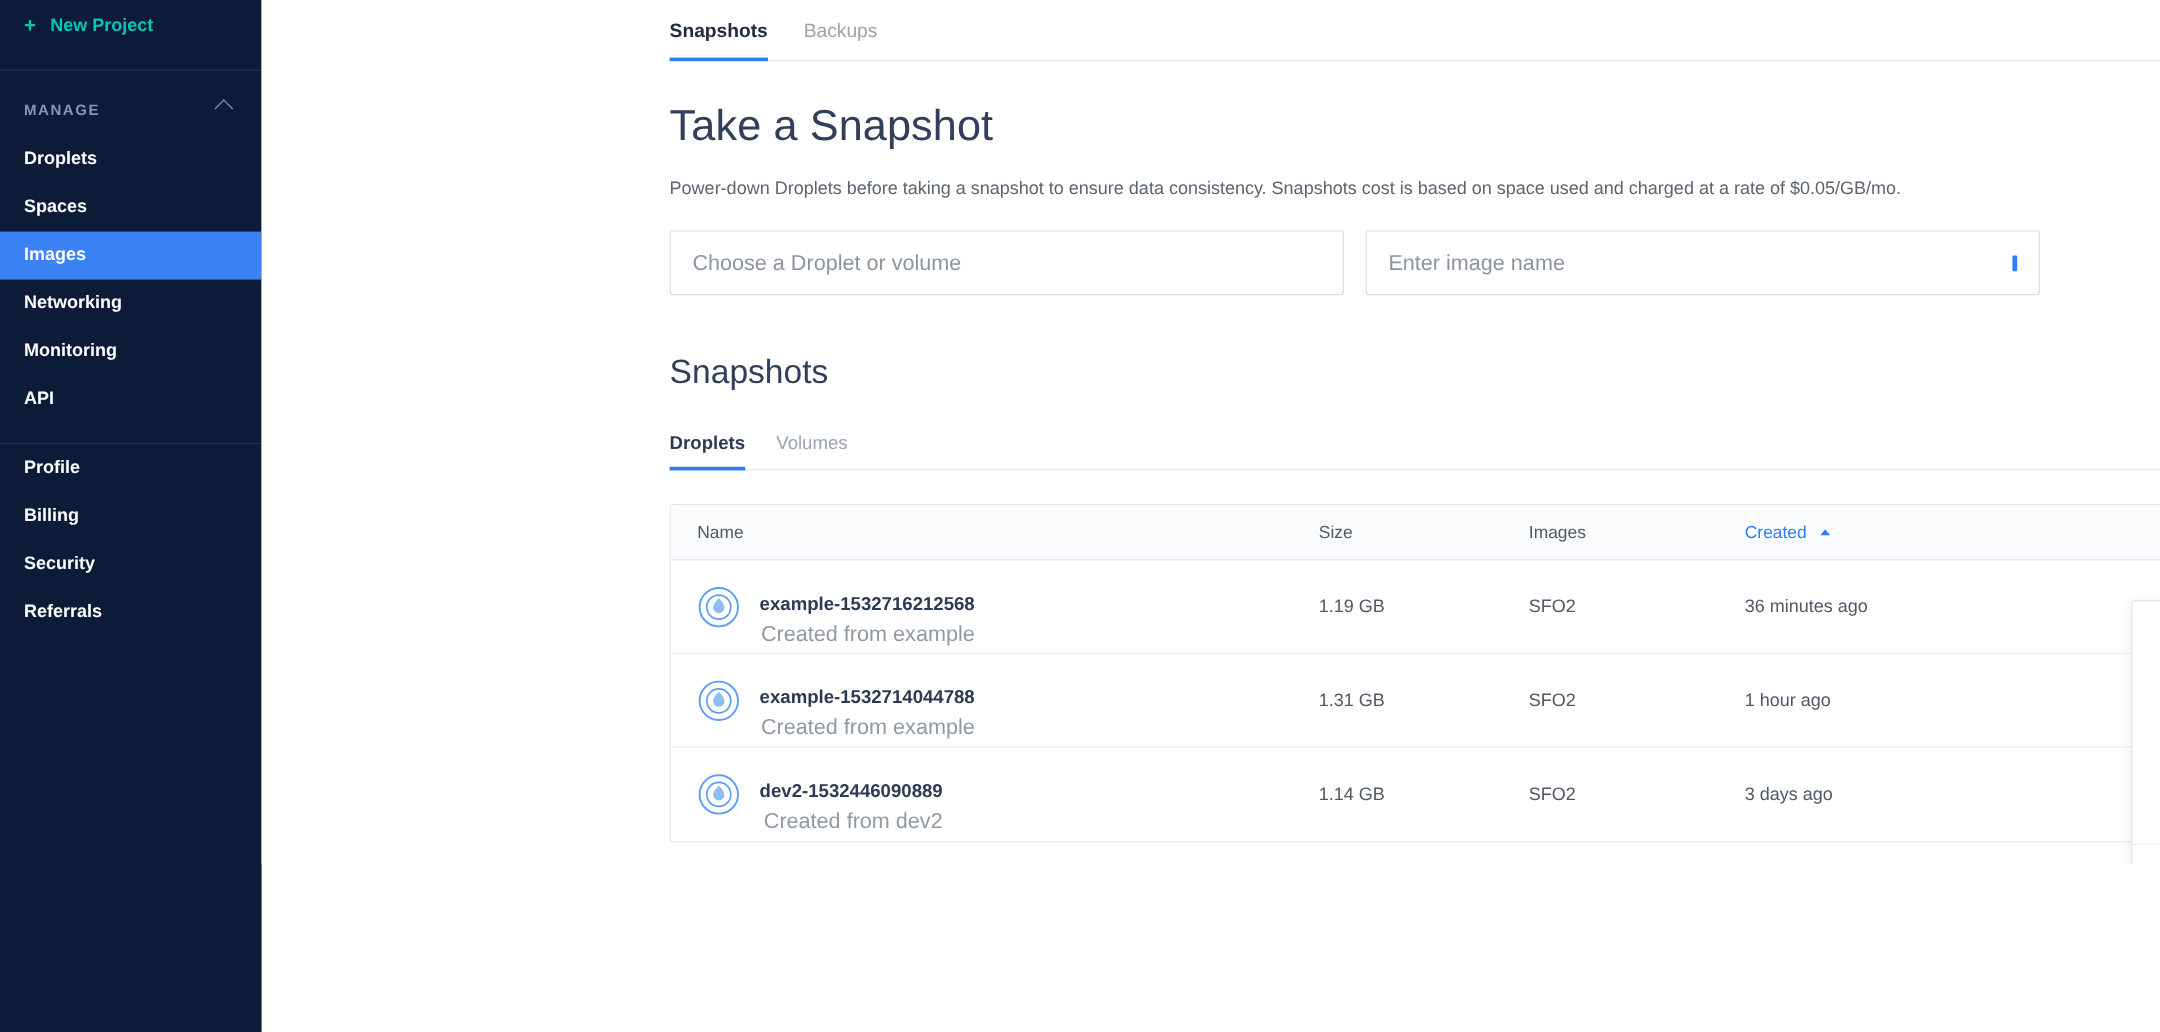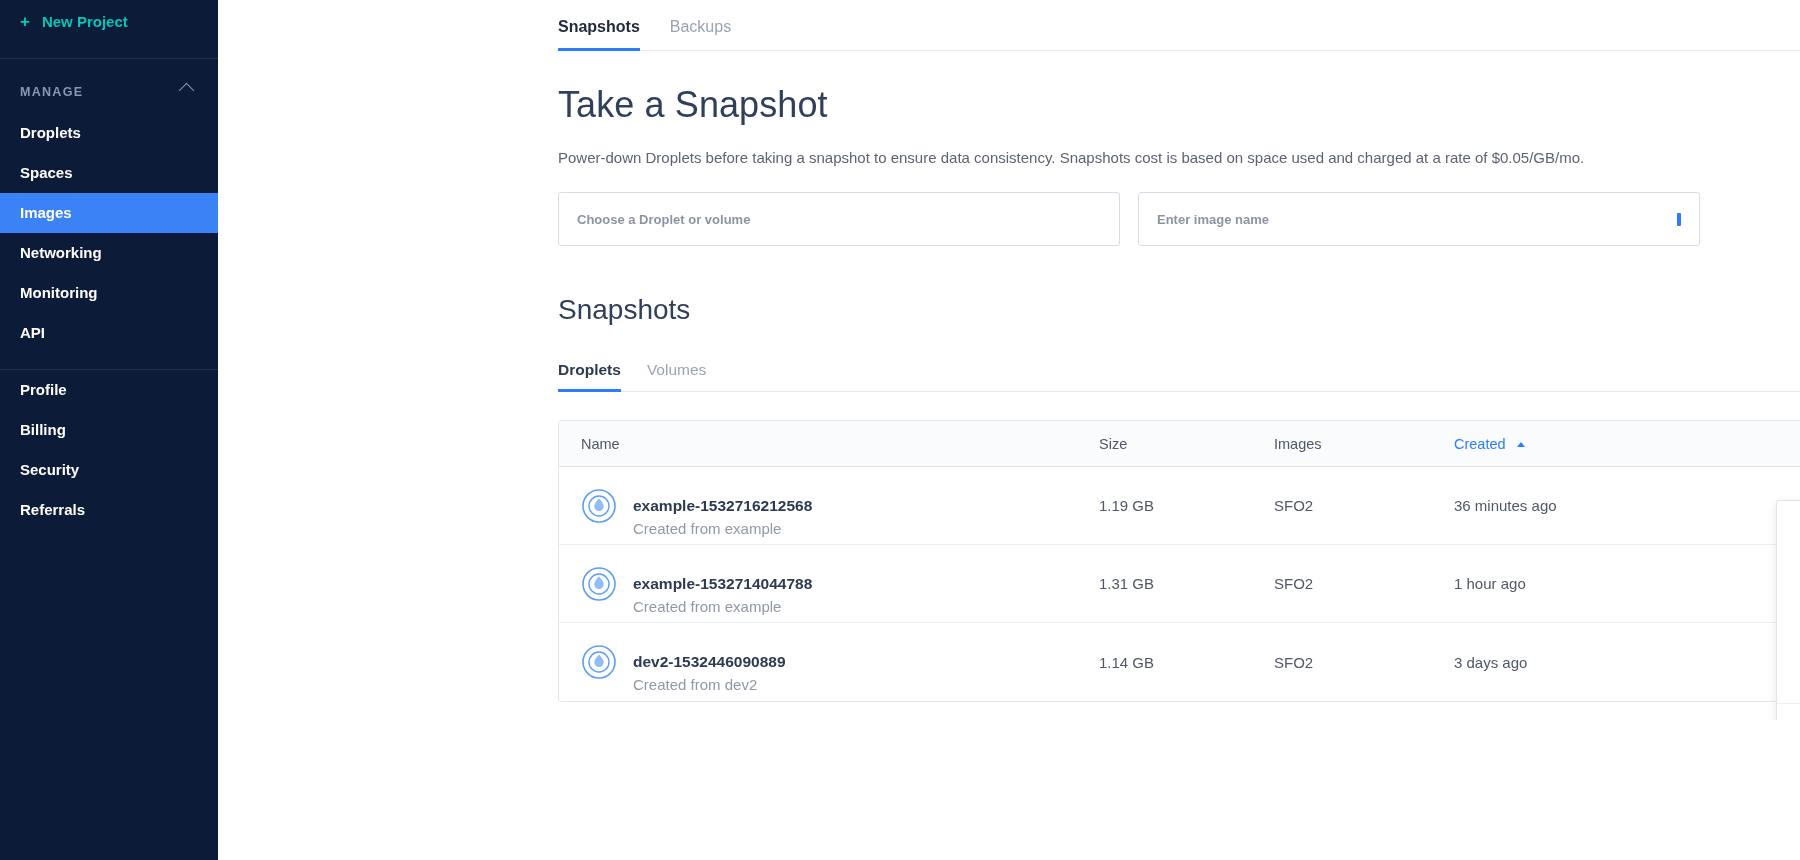--- a/index.html
+++ b/index.html
@@ -63,22 +63,22 @@
   }
   .desc {
     font-size: 15px; color: #5c6470; margin: 22px 0 0 340px;
     width: 1220px; line-height: 20px;
   }
 
   .form-row { display: flex; gap: 18px; margin: 24px 0 0 340px; }
   .field {
     height: 54px; border: 1px solid #d8dde5; border-radius: 3px;
     background: #fff; display: flex; align-items: center;
-    padding: 0 18px; font-size: 13px; color: #8d94a1;
-    cursor: text; position: relative; font-weight: bold;
+    padding: 0 18px; font-size: 18px; color: #8d94a1;
+    cursor: text; position: relative;
   }
   .field.droplet { width: 562px; }
   .field.imgname { width: 562px; justify-content: space-between; }
   .caret { width: 4px; height: 13px; background: #2b7ef8; border-radius: 1px; }
   .btn-take {
     width: 212px; height: 54px; background: #f2f3f5; border: none; border-radius: 3px;
     color: #b3b8c1; font-size: 15.5px; font-family: inherit;
     cursor: default;
   }
 
@@ -113,21 +113,21 @@
   .trow:last-child { border-bottom: none; }
   .c-name { width: 540px; padding-left: 22px; display: flex; align-items: center; gap: 16px; }
   .c-size { width: 175px; }
   .c-regions { width: 180px; }
   .c-created { width: 250px; }
   .c-actions { flex: 1; text-align: right; padding-right: 22px; }
 
   .dicon { width: 36px; height: 36px; flex: 0 0 36px; }
   .nm-wrap { display: flex; flex-direction: column; gap: 5px; margin-top: 22px; }
   .nm { font-size: 15.5px; font-weight: 700; color: #2c3a52; }
-  .nm-sub { font-size: 15px; color: #9099a6; }
+  .nm-sub { font-size: 18px; color: #9099a6; text-align: right; }
   .cell-txt { font-size: 15px; color: #4f5866; }
   .th-txt { font-size: 14.5px; color: #4f5866; }
   .th-sorted { color: #2b7ef8; font-weight: 400; }
   .sort-arrow {
     display: inline-block; width: 0; height: 0; margin-left: 7px;
     border-left: 4.5px solid transparent; border-right: 4.5px solid transparent;
     border-bottom: 5.5px solid #2b7ef8; vertical-align: 2px;
   }
 
   

